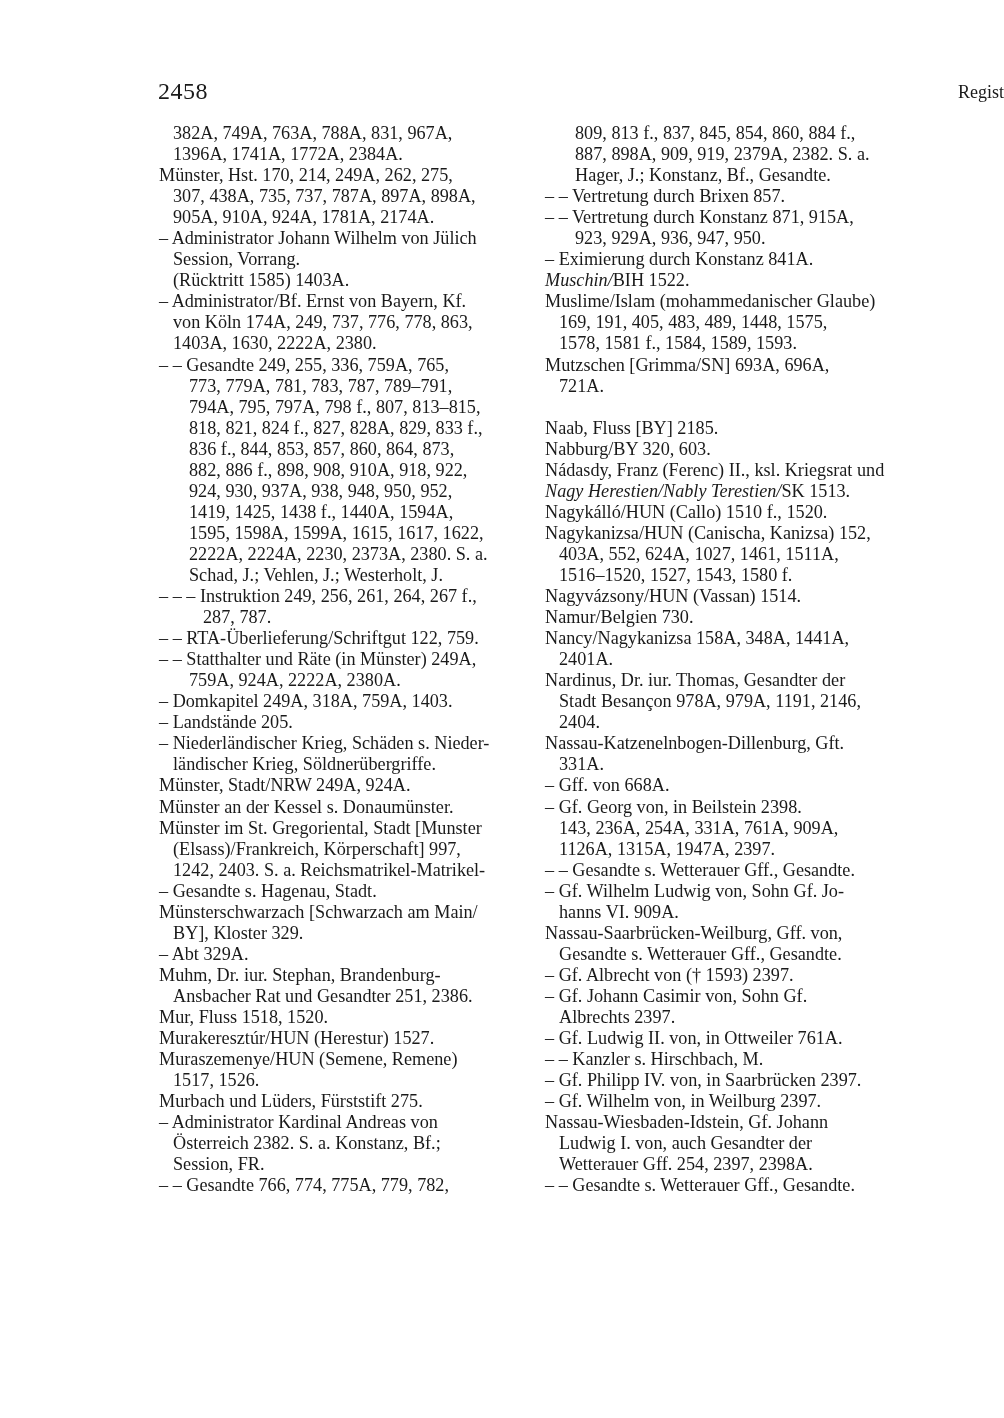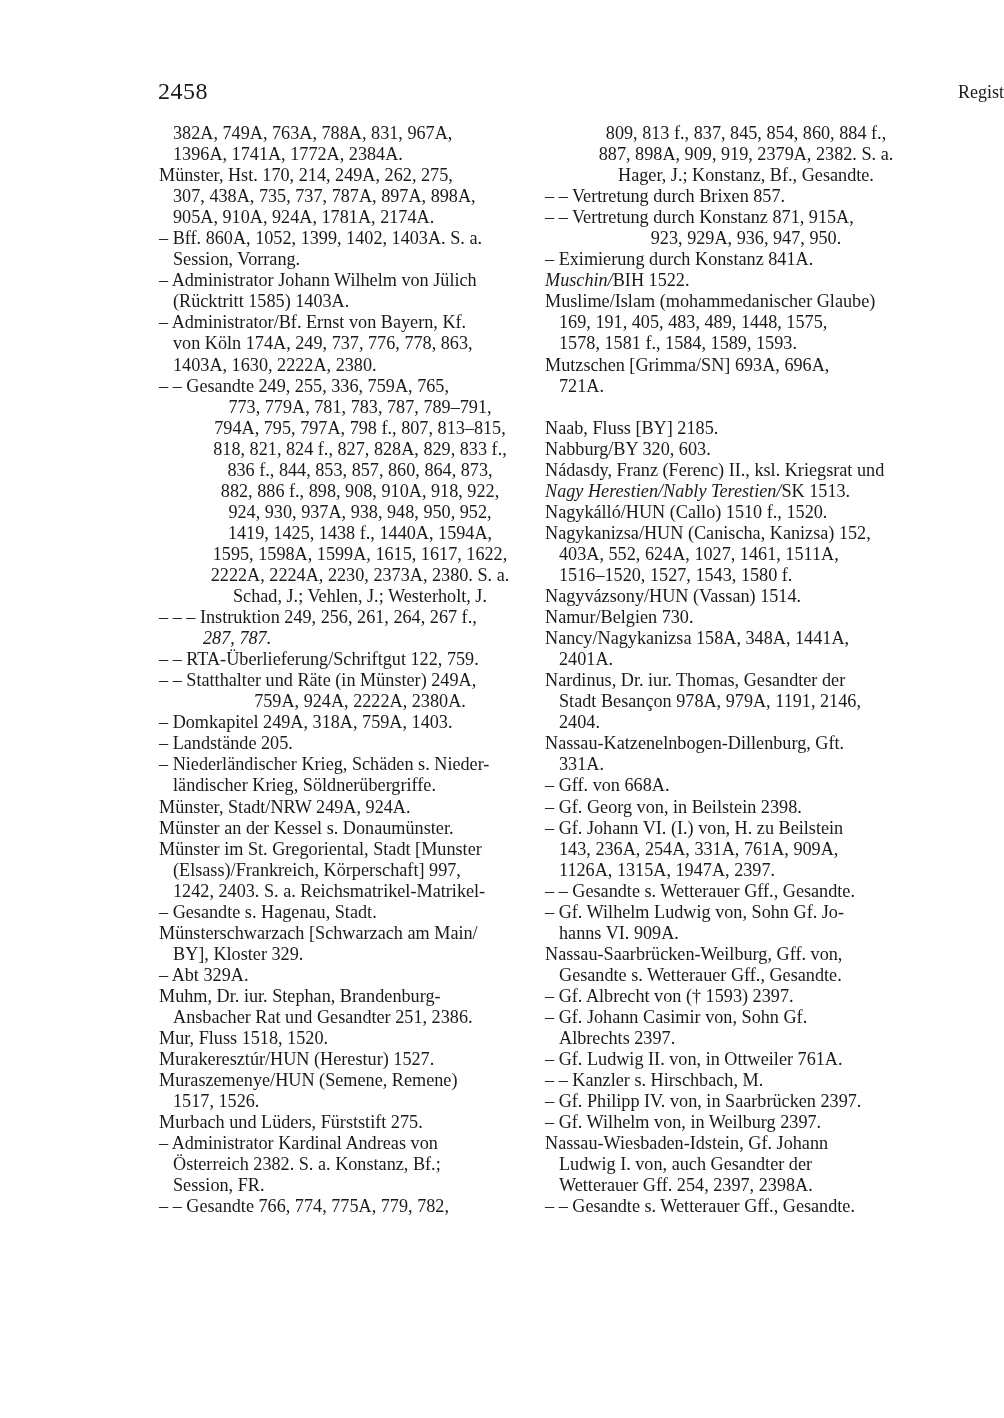--- a/index.html
+++ b/index.html
@@ -7,41 +7,40 @@
          font-family: "Liberation Serif", "DejaVu Serif", serif; color: #1a1a1a; }
   .header { position: absolute; top: 78px; left: 0; width: 1004px; height: 28px; }
   .page-number { position: absolute; left: 158px; top: 0; font-size: 24px; letter-spacing: 0.5px; }
   .running-head { position: absolute; left: 0; width: 1004px; top: 4px; text-align: right; font-size: 18px; padding-left: 14px; }
   .col { position: absolute; top: 123px; }
   .col-left { left: 159px; width: 372px; }
   .col-right { left: 545px; width: 372px; }
   .line { font-size: 18.2px; line-height: 21.05px; height: 21.05px; white-space: nowrap; }
   .gap { height: 21.05px; }
   .i1 { padding-left: 14px; }
-  .i2 { padding-left: 30px; text-align: center; }
-  .i3 { padding-left: 44px; font-style: italic; }
+  .i2 { padding-left: 30px; }
+  .i3 { padding-left: 44px; }
   em { font-style: italic; }
 </style>
 </head>
 <body>
 
 <div class="header">
   <span class="page-number">2458</span>
   <div class="running-head">Register</div>
 </div>
 
 <div class="col col-left" id="col-left">
     <div class="line i1"><span>382A, 749A, 763A, 788A, 831, 967A,</span></div>
     <div class="line i1"><span>1396A, 1741A, 1772A, 2384A.</span></div>
     <div class="line"><span>Münster, Hst.  170, 214, 249A, 262, 275,</span></div>
     <div class="line i1"><span>307, 438A, 735, 737, 787A, 897A, 898A,</span></div>
     <div class="line i1"><span>905A, 910A, 924A, 1781A, 2174A.</span></div>
-    <div class="line"><span>– Bff.  860A, 1052, 1399, 1402, 1403A.  S. a.</span></div>
+    <div class="line"><span>– Administrator Johann Wilhelm von Jülich</span></div>
     <div class="line i1"><span>Session, Vorrang.</span></div>
-    <div class="line"><span>– Administrator Johann Wilhelm von Jülich</span></div>
     <div class="line i1"><span>(Rücktritt  1585) 1403A.</span></div>
     <div class="line"><span>– Administrator/Bf. Ernst von Bayern, Kf.</span></div>
     <div class="line i1"><span>von Köln  174A, 249, 737, 776, 778, 863,</span></div>
     <div class="line i1"><span>1403A, 1630, 2222A, 2380.</span></div>
     <div class="line"><span>– – Gesandte  249, 255, 336, 759A, 765,</span></div>
     <div class="line i2"><span>773, 779A, 781, 783, 787, 789–791,</span></div>
     <div class="line i2"><span>794A, 795, 797A, 798 f., 807, 813–815,</span></div>
     <div class="line i2"><span>818, 821, 824 f., 827, 828A, 829, 833 f.,</span></div>
     <div class="line i2"><span>836 f., 844, 853, 857, 860, 864, 873,</span></div>
     <div class="line i2"><span>882, 886 f., 898, 908, 910A, 918, 922,</span></div>
@@ -107,21 +106,20 @@
     <div class="line"><span>Namur/Belgien  730.</span></div>
     <div class="line"><span>Nancy/Nagykanizsa  158A, 348A, 1441A,</span></div>
     <div class="line i1"><span>2401A.</span></div>
     <div class="line"><span>Nardinus, Dr. iur. Thomas, Gesandter der</span></div>
     <div class="line i1"><span>Stadt Besançon  978A, 979A, 1191, 2146,</span></div>
     <div class="line i1"><span>2404.</span></div>
     <div class="line"><span>Nassau-Katzenelnbogen-Dillenburg, Gft.</span></div>
     <div class="line i1"><span>331A.</span></div>
     <div class="line"><span>– Gff. von  668A.</span></div>
     <div class="line"><span>– Gf. Georg von, in Beilstein  2398.</span></div>
-    <div class="line"><span>– Gf. Johann VI. (I.) von, H. zu Beilstein</span></div>
     <div class="line i1"><span>143, 236A, 254A, 331A, 761A, 909A,</span></div>
     <div class="line i1"><span>1126A, 1315A, 1947A, 2397.</span></div>
     <div class="line"><span>– – Gesandte  s. Wetterauer Gff., Gesandte.</span></div>
     <div class="line"><span>– Gf. Wilhelm Ludwig von, Sohn Gf. Jo-</span></div>
     <div class="line i1"><span>hanns VI.  909A.</span></div>
     <div class="line"><span>Nassau-Saarbrücken-Weilburg, Gff. von,</span></div>
     <div class="line i1"><span>Gesandte  s. Wetterauer Gff., Gesandte.</span></div>
     <div class="line"><span>– Gf. Albrecht von († 1593)  2397.</span></div>
     <div class="line"><span>– Gf. Johann Casimir von, Sohn Gf.</span></div>
     <div class="line i1"><span>Albrechts  2397.</span></div>

